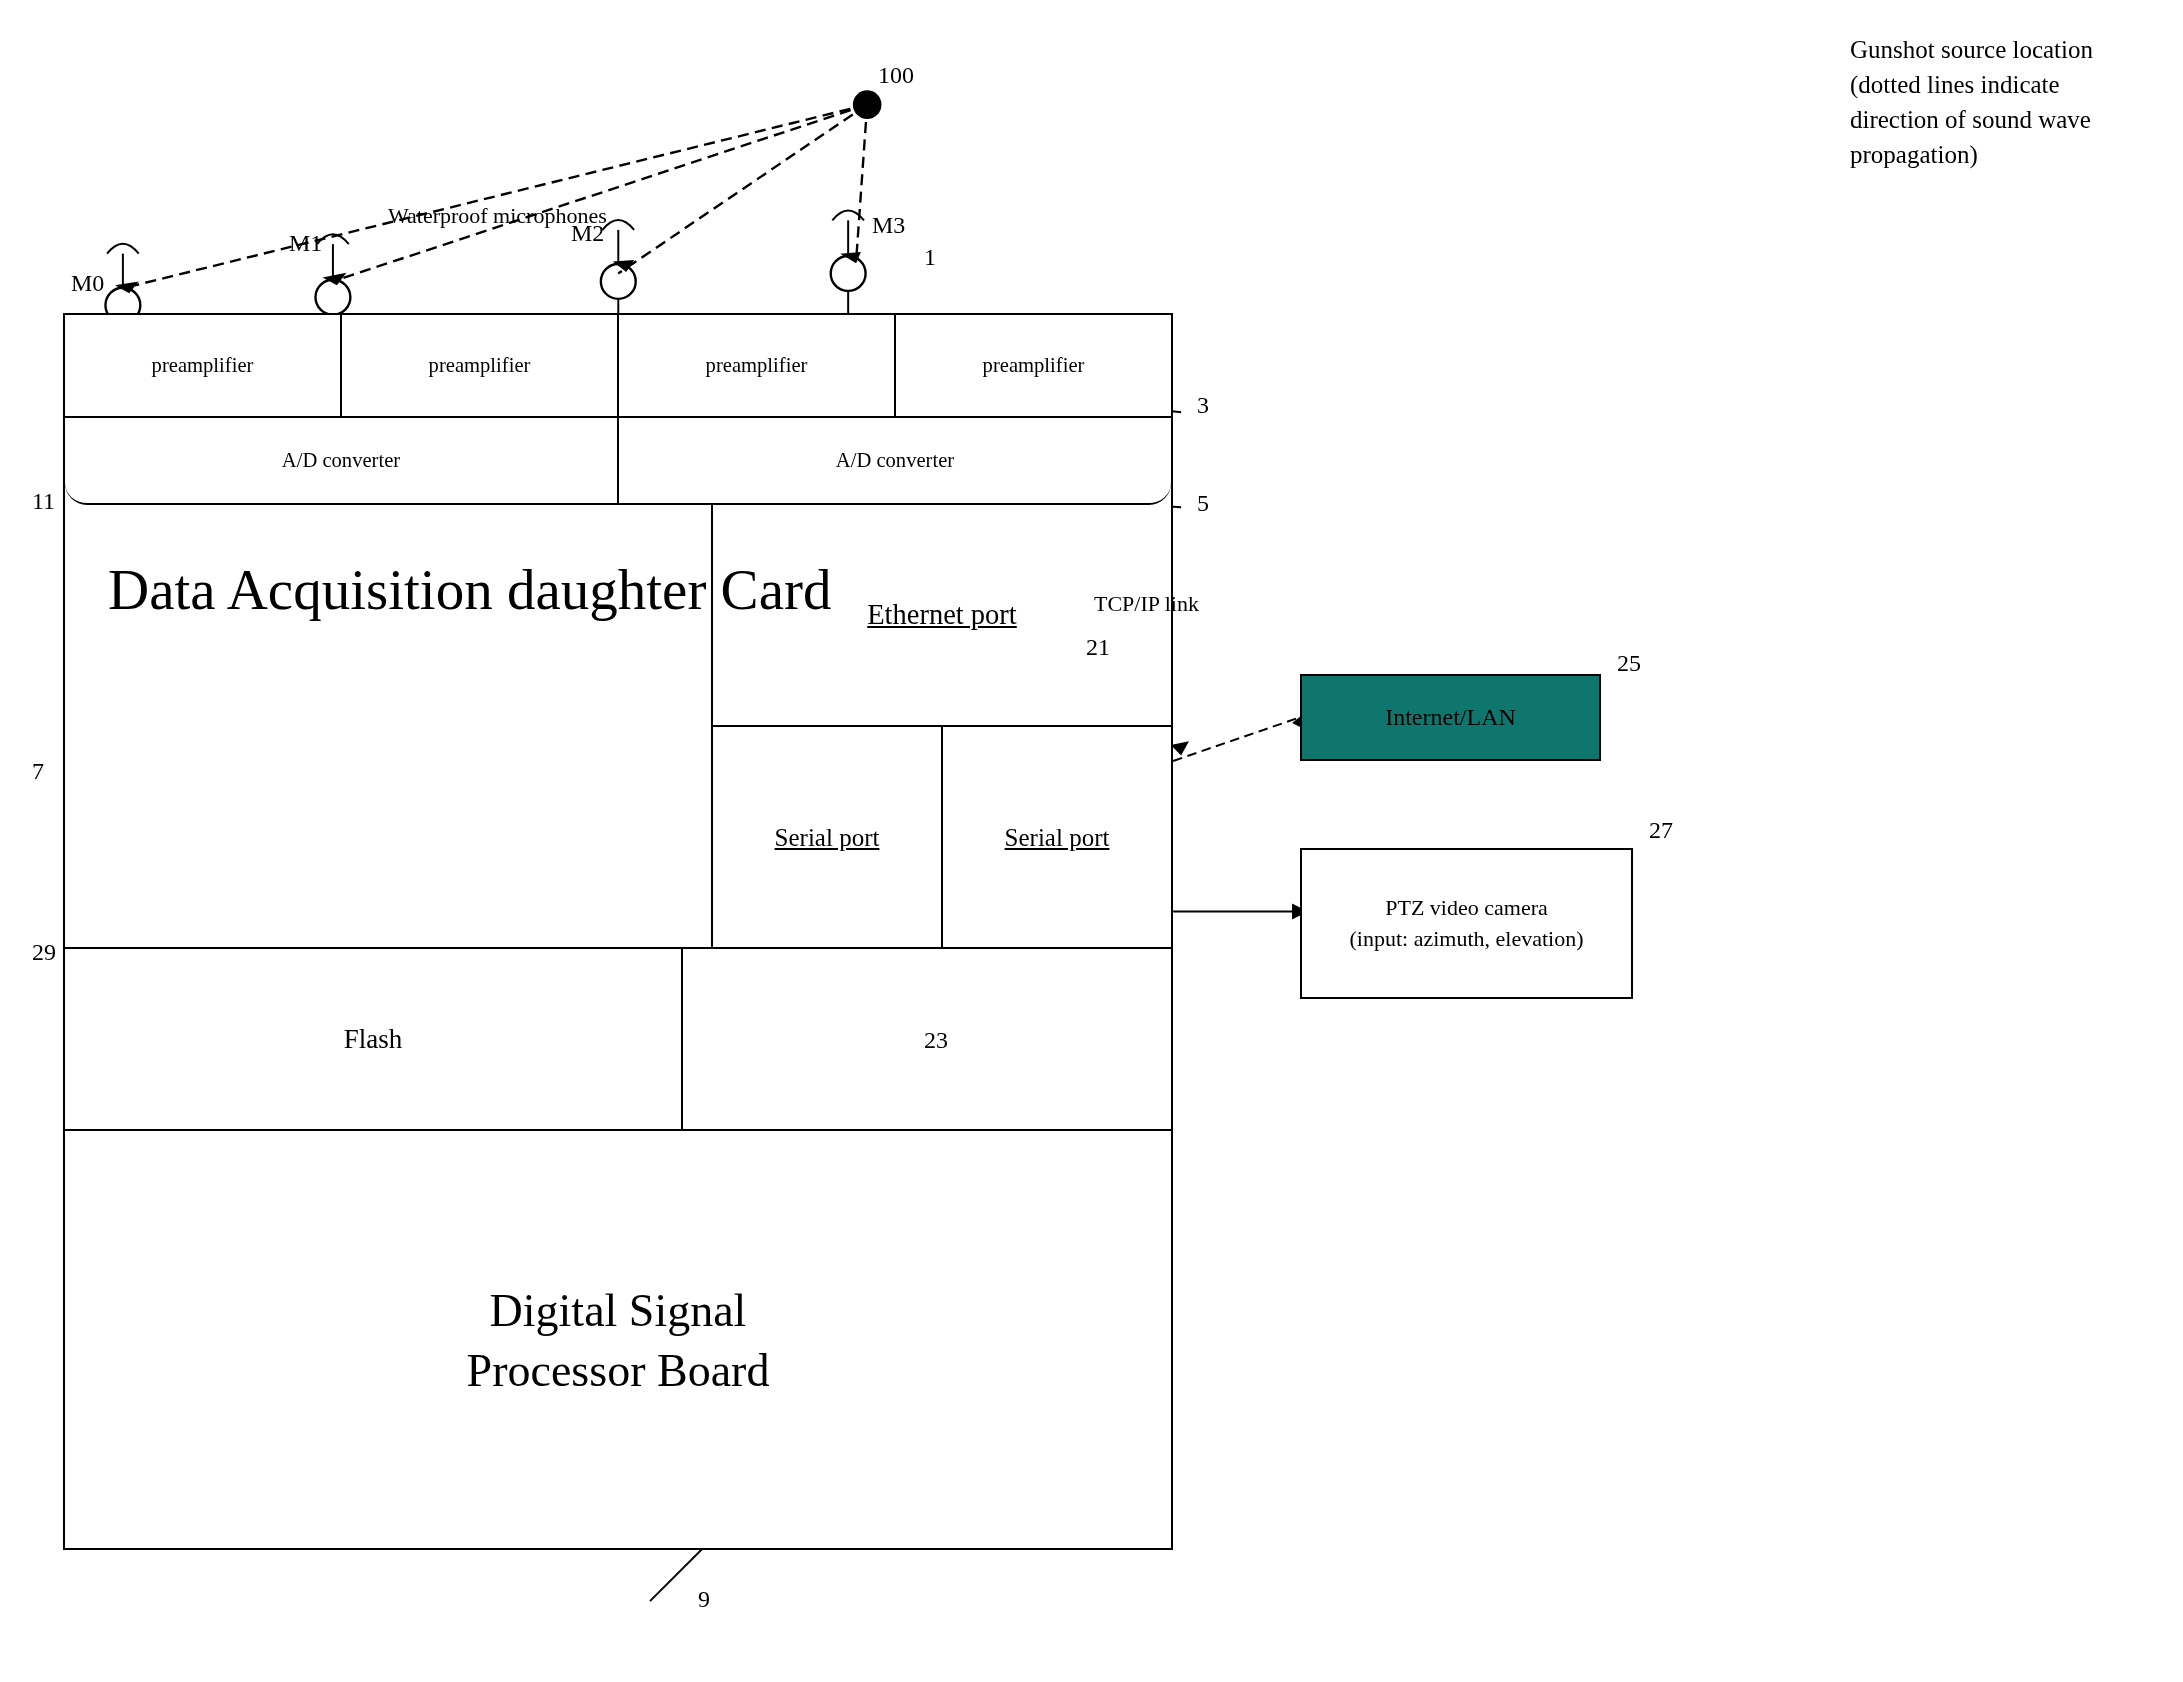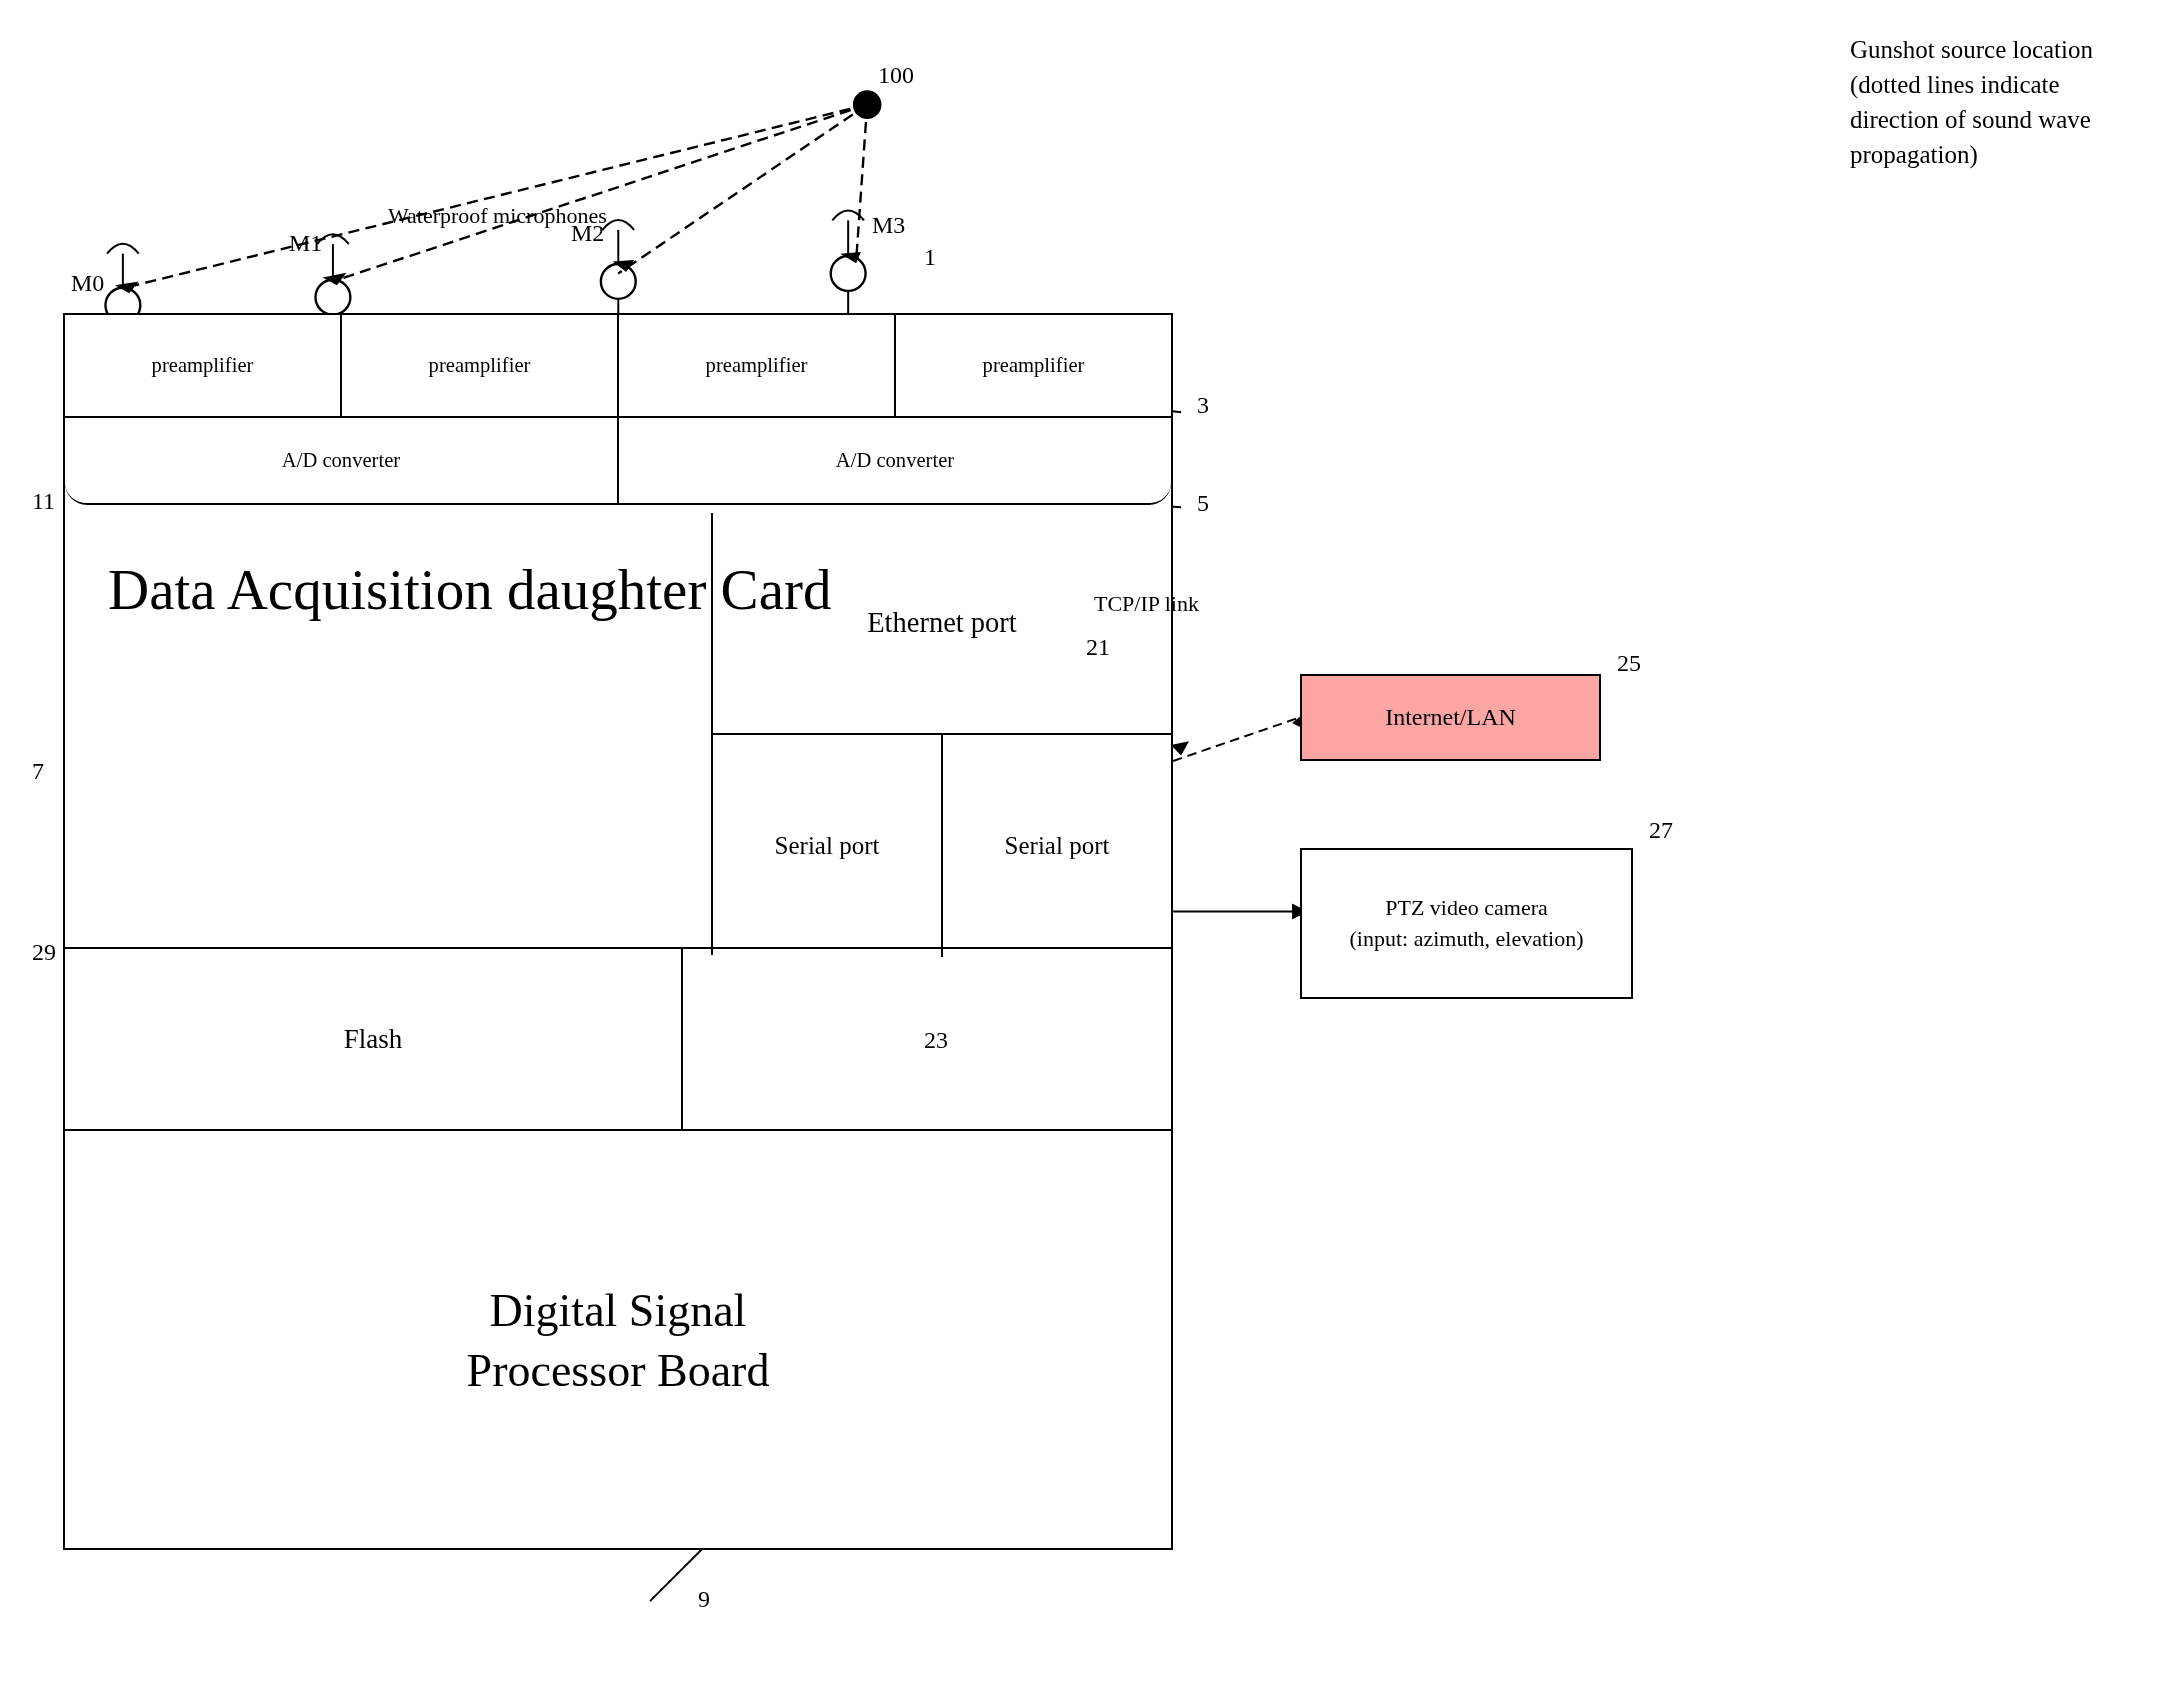--- a/index.html
+++ b/index.html
@@ -82,24 +82,25 @@
     }
     .da-card-label {
       font-size: 57px;
       padding: 48px 43px;
       line-height: 1.3;
     }
     
     .da-right-ports {
       position: absolute;
       right: 0;
-      top: 8px;
+      top: 0;
       width: 460px;
       height: 100%;
       border-left: 2.4px solid #000;
+      text-decoration: underline;
     }
     .ethernet-port-box {
       border-bottom: 2.4px solid #000;
       height: 222px;
       display: flex;
       align-items: center;
       justify-content: center;
       font-size: 28.5px;
     }
     .serial-row {
@@ -149,21 +150,21 @@
       position: absolute;
       top: 674px;
       left: 1300px;
       width: 301px;
       height: 87px;
       border: 2.4px solid #000;
       display: flex;
       align-items: center;
       justify-content: center;
       font-size: 24px;
-      background: #fca5a5;
+      background: #0f766e;
     }
     .ptz-camera-box {
       position: absolute;
       top: 848px;
       left: 1300px;
       width: 333px;
       height: 151px;
       border: 2.4px solid #000;
       display: flex;
       align-items: center;

